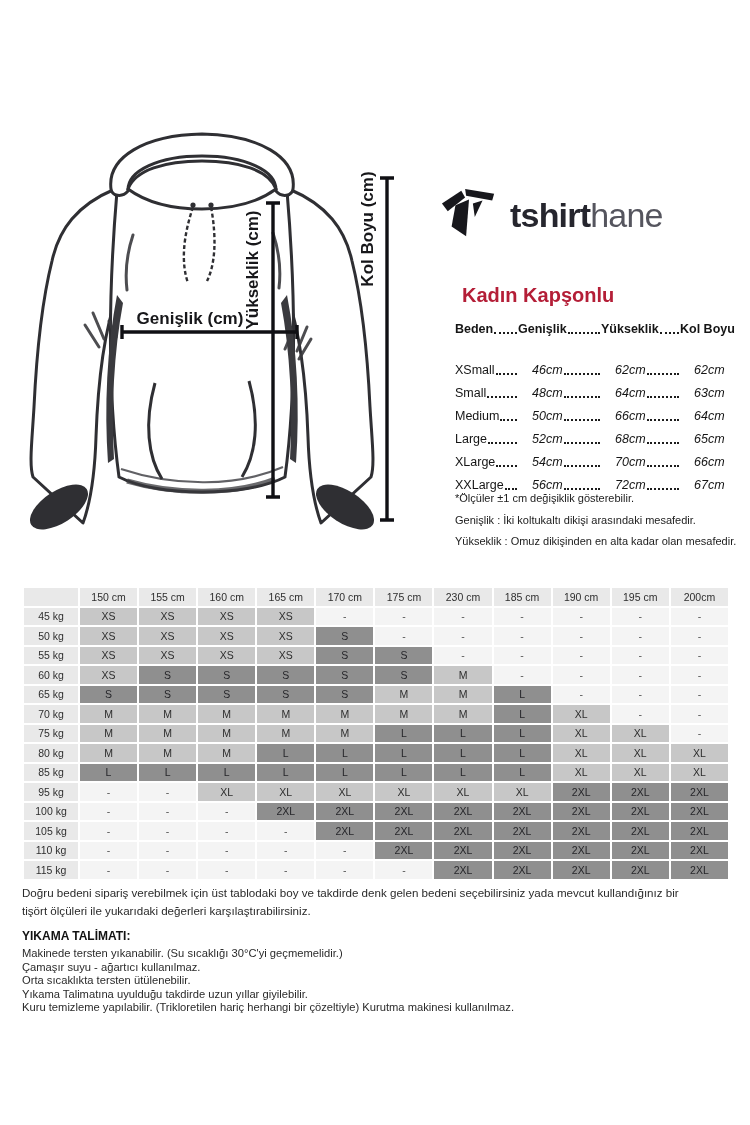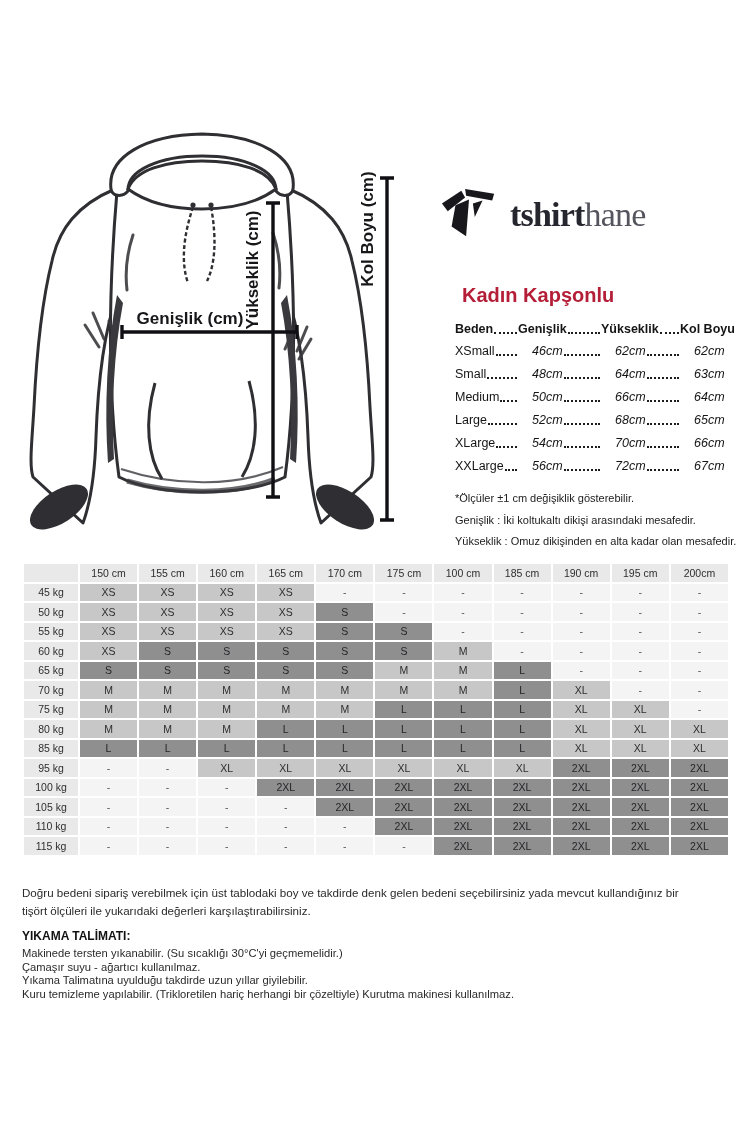--- a/index.html
+++ b/index.html
@@ -3,43 +3,43 @@
 <meta charset="utf-8">
 <style>
   html,body{margin:0;padding:0;background:#fff;}
   .page{position:relative;width:750px;height:1125px;background:#ffffff;overflow:hidden;
         font-family:"Liberation Sans","DejaVu Sans",sans-serif;color:#1d1d1f;}
 
   
   .figure{position:absolute;left:25px;top:125px;width:405px;height:420px;}
 
   
-  .logo{position:absolute;left:440px;top:186px;display:flex;align-items:center;gap:12px;font-family:Liberation Serif, serif;}
+  .logo{position:absolute;left:440px;top:186px;display:flex;align-items:center;gap:12px;}
   .logo-mark{width:58px;height:58px;flex:0 0 auto;}
   .logo-text{font-size:34px;letter-spacing:-0.8px;white-space:nowrap;}
   .logo-bold{font-weight:700;color:#26262e;}
   .logo-light{font-weight:400;color:#55555e;}
 
   .title{position:absolute;left:462px;top:284px;font-size:20px;font-weight:700;color:var(--red,#b41e37);}
 
   
   .size-table{position:absolute;left:455px;top:322px;width:278px;font-size:12.5px;color:#151515;}
   .srow{display:grid;grid-template-columns:63px 83px 79px 53px;margin-bottom:9px;}
-  .shead{font-weight:700;margin-bottom:8px;}
+  .shead{font-weight:700;margin-bottom:27px;}
   .sc{display:flex;align-items:flex-end;min-width:0;}
   .sc .t{white-space:nowrap;}
   .sc .ind{padding-left:14px;font-style:italic;}
   .lead{flex:1;border-bottom:2px dotted #1c1c1c;margin:0 1px 2px 1px;min-width:4px;}
 
   .notes{position:absolute;left:455px;top:492px;font-size:11px;color:#1b1b1b;}
   .note{margin-bottom:9.5px;white-space:nowrap;}
 
   
   .matrix{position:absolute;left:22px;top:562px;}
-  .matrix table{border-collapse:separate;border-spacing:2px;table-layout:fixed;width:708px;}
+  .matrix table{border-collapse:separate;border-spacing:2px;table-layout:fixed;width:708px;margin-top:24px;}
   .matrix th,.matrix td{height:17.5px;text-align:center;vertical-align:middle;
       font-size:10.5px;font-weight:500;color:#2e2e2e;padding:0;overflow:hidden;}
   .matrix thead th{background:var(--head,#e9e9e9);font-weight:500;}
   .matrix tbody th{background:var(--head,#e9e9e9);font-weight:500;}
   .matrix .corner{background:var(--head,#e9e9e9);}
   .matrix td.light{background:var(--light,#c7c7c7);}
   .matrix td.dark{background:var(--dark,#8f8f8f);color:#26262a;}
   .matrix td.empty{background:var(--empty,#f4f4f4);color:#555;}
 
   .fit{position:absolute;left:22px;top:884px;width:682px;font-size:11.6px;line-height:17.5px;color:#2a2a2a;}
@@ -255,21 +255,21 @@
         </colgroup>
         <thead>
           <tr>
             <th class="corner"></th>
             <th>150 cm</th>
             <th>155 cm</th>
             <th>160 cm</th>
             <th>165 cm</th>
             <th>170 cm</th>
             <th>175 cm</th>
-            <th>100 cm</th>
+            <th>230 cm</th>
             <th>185 cm</th>
             <th>190 cm</th>
             <th>195 cm</th>
             <th>200cm</th>
           </tr>
         </thead>
         <tbody>
           <tr>
             <th>45 kg</th>
             <td class="light">XS</td>
@@ -469,17 +469,18 @@
         </tbody>
       </table>
   </div>
 
   <div class="fit">Doğru bedeni sipariş verebilmek için üst tablodaki boy ve takdirde denk gelen bedeni seçebilirsiniz yada mevcut kullandığınız bir tişört ölçüleri ile yukarıdaki değerleri karşılaştırabilirsiniz.</div>
 
   <div class="wash-title">YIKAMA TALİMATI:</div>
   <div class="wash" id="wash-list">
       <div>Makinede tersten yıkanabilir. (Su sıcaklığı 30°C'yi geçmemelidir.)</div>
       <div>Çamaşır suyu - ağartıcı kullanılmaz.</div>
+      <div>Orta sıcaklıkta tersten ütülenebilir.</div>
       <div>Yıkama Talimatına uyulduğu takdirde uzun yıllar giyilebilir.</div>
       <div>Kuru temizleme yapılabilir. (Trikloretilen hariç herhangi bir çözeltiyle) Kurutma makinesi kullanılmaz.</div>
     </div>
 
 </div>
 
 </body></html>

